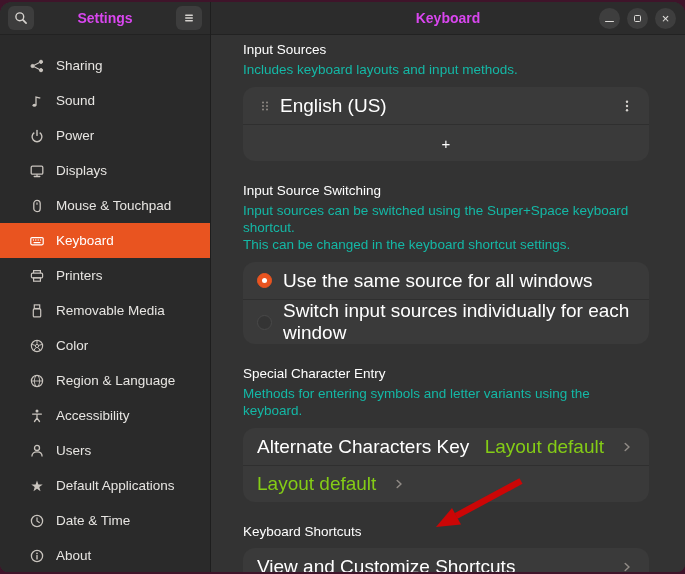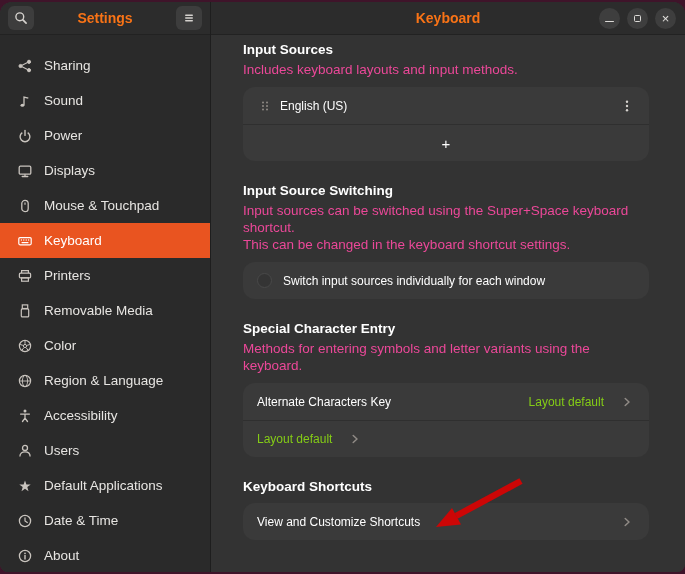--- a/index.html
+++ b/index.html
@@ -18,55 +18,55 @@
     grid-template-columns:210px 1px 1fr;
     grid-template-rows:33px 1fr;
     background:#333333;
   }
   
   .hb { background:#2c2c2c; border-bottom:1px solid #222222; display:flex; align-items:center; position:relative; }
   .hb-side { grid-column:1; grid-row:1; justify-content:space-between; padding:0 8px; }
   .hb-main { grid-column:3; grid-row:1; justify-content:flex-end; padding-right:9px; gap:7px; }
   .hb-title {
     position:absolute; left:0; right:0; text-align:center;
-    color:#f97316; font-weight:bold; font-size:14px; pointer-events:none;
+    color:#d946ef; font-weight:bold; font-size:14px; pointer-events:none;
   }
   .sqbtn {
     width:26px; height:24px; border-radius:6px; background:#3d3d3d;
     display:flex; align-items:center; justify-content:center; color:#d5d2ce;
   }
   .winbtn {
     width:21px; height:21px; border-radius:50%; background:#3e3e3e;
     display:flex; align-items:center; justify-content:center; color:#e2e0dd;
   }
   .winbtn .bar { width:9px; height:1.7px; background:#dcdad7; border-radius:1px; margin-top:7px; }
   .winbtn .sq { width:7px; height:7px; border:1.6px solid #dcdad7; border-radius:1.5px; }
   .winbtn .x { font-size:13px; line-height:1; transform:translateY(-0.5px); }
   
   .vdiv { grid-column:2; grid-row:1 / span 2; background:#1e1e1e; }
   
   .sidebar { grid-column:1; grid-row:2; background:#2a2a2a; padding-top:13px; overflow:hidden; }
   .srow {
     height:35px; display:flex; align-items:center; gap:11px;
-    padding-left:17px; color:#e7e5e2; font-size:13.5px; cursor:default;
+    padding-left:29px; color:#e7e5e2; font-size:13.5px; cursor:default;
   }
   .srow .icn { width:16px; height:16px; color:#c9c4be; flex:0 0 16px; }
   .srow.selected { background:#e95420; color:#ffffff; }
   .srow.selected .icn { color:#ffffff; }
   .icn svg { display:block; width:16px; height:16px; }
   
   .main { grid-column:3; grid-row:2; background:#333333; padding:7px 36px 0 32px; overflow:hidden; }
-  .sec-heading { color:#ffffff; font-weight:bold; font-size:13.5px; margin-bottom:4px; }
-  .sec-desc { color:#ec4899; font-size:13.5px; line-height:17px; margin-bottom:9px; max-width:406px; }
+  .sec-heading { color:#ffffff; font-weight:normal; font-size:13.5px; margin-bottom:4px; }
+  .sec-desc { color:#14b8a6; font-size:13.5px; line-height:17px; margin-bottom:9px; max-width:406px; }
   .card {
     background:#3a3a3a; border-radius:12px; overflow:hidden; margin-bottom:22px;
   }
   .crow {
     min-height:37px; display:flex; align-items:center; gap:11px;
-    padding:0 14px; color:#ffffff; font-size:12px;
+    padding:0 14px; color:#ffffff; font-size:19px;
   }
   .crow + .crow { border-top:1px solid #2f2f2f; }
   .crow .grow { flex:1; }
   .crow .value { color:#84cc16; margin-right:4px; }
   .addrow { justify-content:center; color:#ffffff; font-size:15px; }
   .handle { width:12px; height:16px; color:#8f8a85; }
   .kebab { width:16px; height:16px; color:#d5d2ce; }
   .chev { width:16px; height:16px; color:#8f8a85; }
   .radio {
     width:15px; height:15px; border-radius:50%;
@@ -304,20 +304,24 @@
       <div class="crow addrow">
         <span>+</span>
       </div>
     </div>
 
     <div class="sec-heading">Input Source Switching</div>
     <div class="sec-desc" style="margin-bottom:0">Input sources can be switched using the Super+Space keyboard shortcut.</div>
     <div class="sec-desc">This can be changed in the keyboard shortcut settings.</div>
     <div class="card">
       <div class="crow">
+        <span class="radio checked"></span>
+        <span class="grow">Use the same source for all windows</span>
+      </div>
+      <div class="crow">
         <span class="radio"></span>
         <span class="grow">Switch input sources individually for each window</span>
       </div>
     </div>
 
     <div class="sec-heading">Special Character Entry</div>
     <div class="sec-desc">Methods for entering symbols and letter variants using the keyboard.</div>
     <div class="card">
       <div class="crow">
         <span class="grow">Alternate Characters Key</span>

